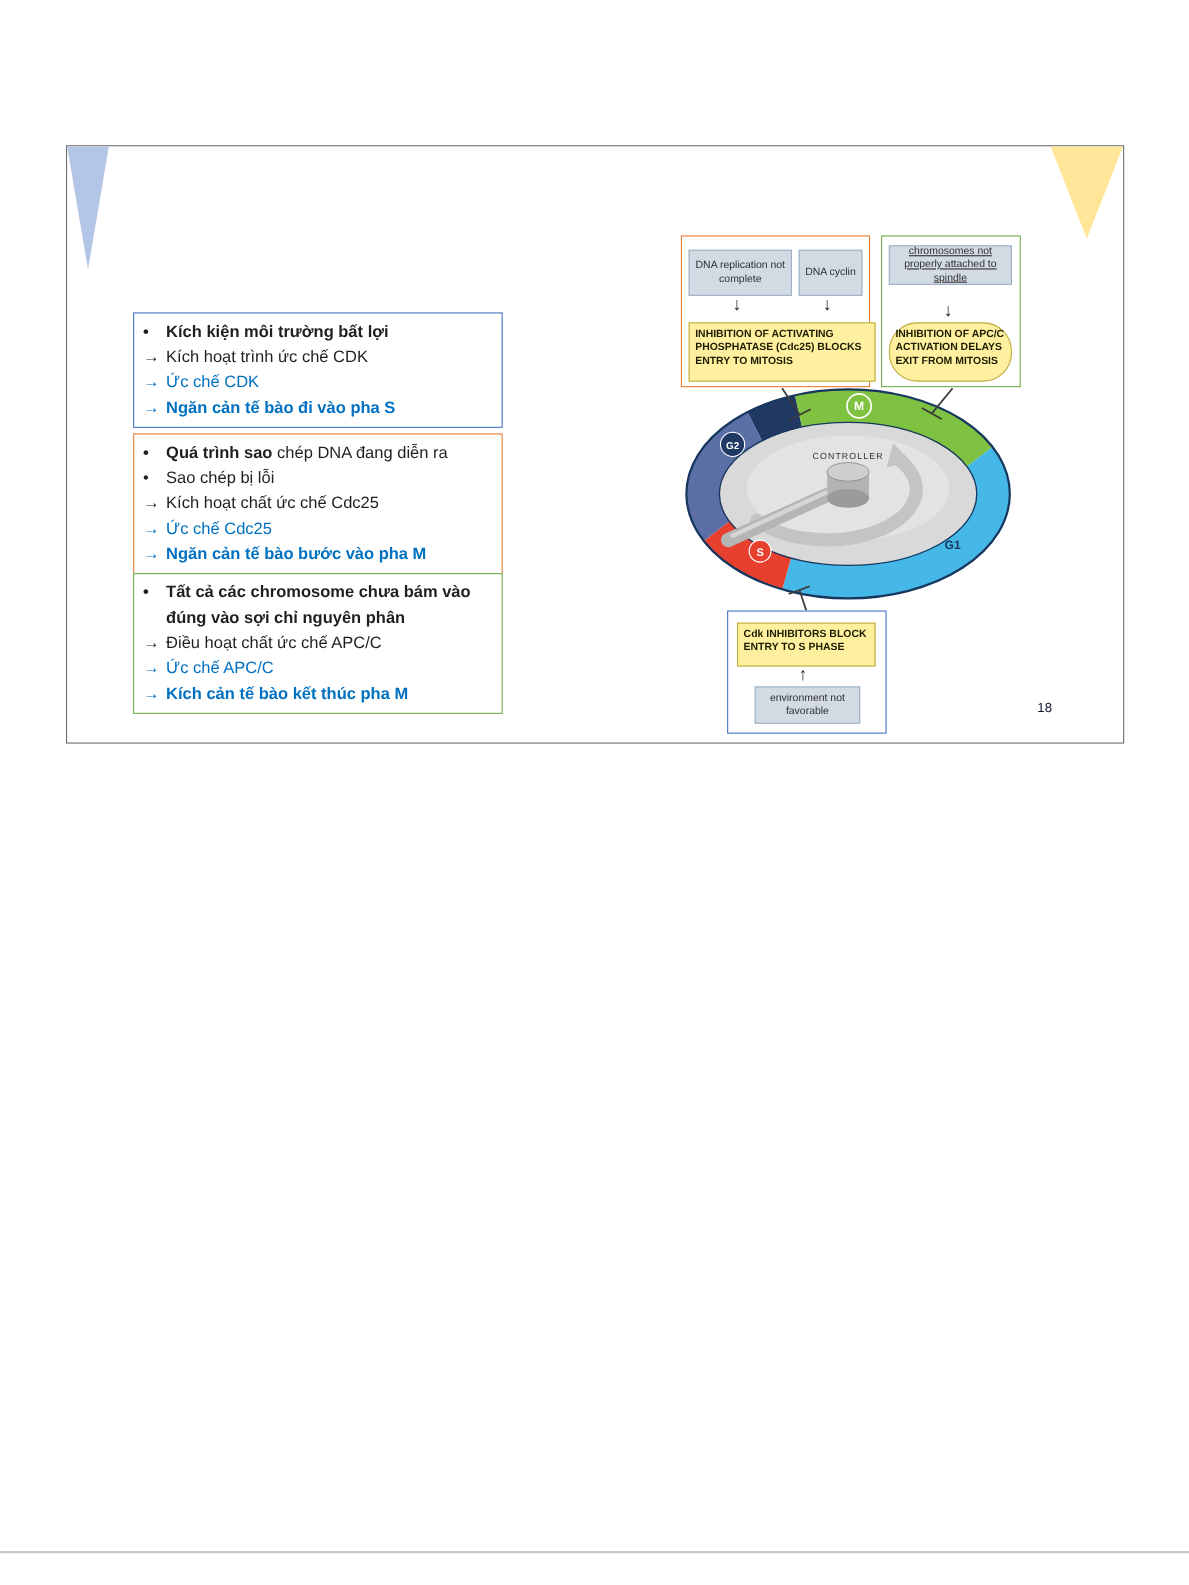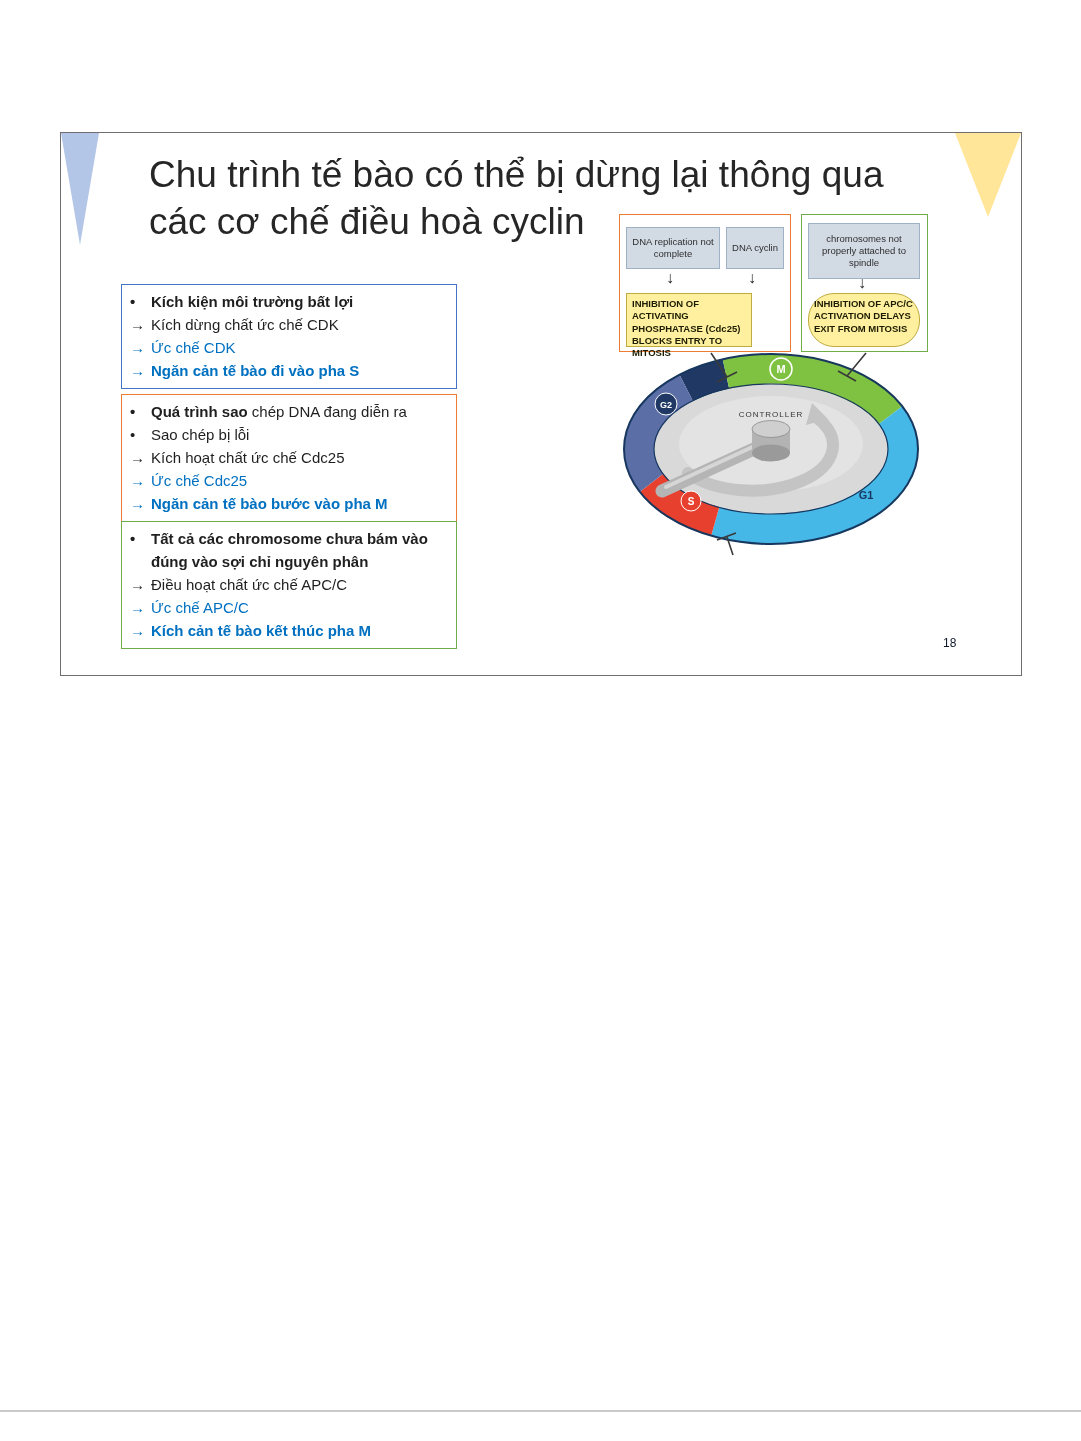--- a/index.html
+++ b/index.html
@@ -31,54 +31,50 @@
   .grp-orange{left:3px;top:3px;width:172px;height:138px;border:1.5px solid var(--accent-orange);}
   .grp-green{left:185px;top:3px;width:127px;height:138px;border:1.5px solid var(--accent-green);}
   .grp-blue{left:45px;top:344px;width:145px;height:112px;border:1.5px solid var(--accent-blue);}
   .cause{position:absolute;background:var(--gray-fill);border:1px solid var(--gray-border);
          display:flex;align-items:center;justify-content:center;text-align:center;
          font-size:9.5px;line-height:1.25;color:#2f2f2f;padding:2px;}
   .effect{position:absolute;background:var(--yellow-fill);border:1px solid var(--yellow-border);
           font-size:9.5px;line-height:1.3;font-weight:bold;color:#1c1c00;padding:4px 5px;}
   .cause-a{left:6px;top:12px;width:94px;height:42px;}
   .cause-b{left:106px;top:12px;width:58px;height:42px;}
-  .cause-c{left:6px;top:8px;width:112px;height:56px;}
+  .cause-c{left:6px;top:8px;width:112px;height:36px;text-decoration:underline;}
   .cause-d{left:24px;top:68px;width:96px;height:34px;}
-  .effect-a{left:6px;top:78px;width:126px;height:54px;}
+  .effect-a{left:6px;top:78px;width:170px;height:54px;}
   .effect-b{left:6px;top:78px;width:112px;height:54px;border-radius:26px;}
   .effect-c{left:8px;top:10px;width:126px;height:40px;}
   .arr{position:absolute;font-size:16px;color:#2b2b2b;line-height:16px;}
   .arr1{left:46px;top:55px;}
   .arr2{left:128px;top:55px;}
   .arr3{left:56px;top:60px;}
   .arr4{left:64px;top:50px;}
   .pagenum{position:absolute;left:882px;top:503px;font-size:12px;color:#0f172a;}
   .bottom-line{position:absolute;left:0;top:1410px;width:1081px;border-top:2px solid #c9c9c9;}
 </style>
 </head>
 <body>
 
 <div class="slide">
 
   <div class="corner-l"></div>
   <div class="corner-r"></div>
 
-  <h1 class="title">
-    <span class="tl">Chu trình tế bào có thể bị dừng lại thông qua</span>
-    <span class="tl">các cơ chế điều hoà cyclin</span>
-  </h1>
 
   <div class="ibox ibox1">
     <div class="ln">
       <span class="mk b">•</span>
       <span class="tx b">Kích kiện môi trường bất lợi</span>
     </div>
     <div class="ln">
       <span class="mk">→</span>
-      <span class="tx">Kích dừng chất ức chế CDK</span>
+      <span class="tx">Kích hoạt trình ức chế CDK</span>
     </div>
     <div class="ln c-blue">
       <span class="mk">→</span>
       <span class="tx">Ức chế CDK</span>
     </div>
     <div class="ln c-blue b">
       <span class="mk">→</span>
       <span class="tx">Ngăn cản tế bào đi vào pha S</span>
     </div>
   </div>
@@ -172,19 +168,24 @@
       <span class="arr arr2">↓</span>
       <div class="effect effect-a">INHIBITION OF ACTIVATING PHOSPHATASE (Cdc25) BLOCKS ENTRY TO MITOSIS</div>
     </div>
 
     <div class="grp grp-green">
       <div class="cause cause-c">chromosomes not properly attached to spindle</div>
       <span class="arr arr3">↓</span>
       <div class="effect effect-b">INHIBITION OF APC/C ACTIVATION DELAYS EXIT FROM MITOSIS</div>
     </div>
 
+    <div class="grp grp-blue">
+      <div class="effect effect-c">Cdk INHIBITORS BLOCK ENTRY TO S PHASE</div>
+      <span class="arr arr4">↑</span>
+      <div class="cause cause-d">environment not favorable</div>
+    </div>
 
   </div>
 
   <div class="pagenum">18</div>
 </div>
 
 <div class="bottom-line"></div>
 
 </body></html>

